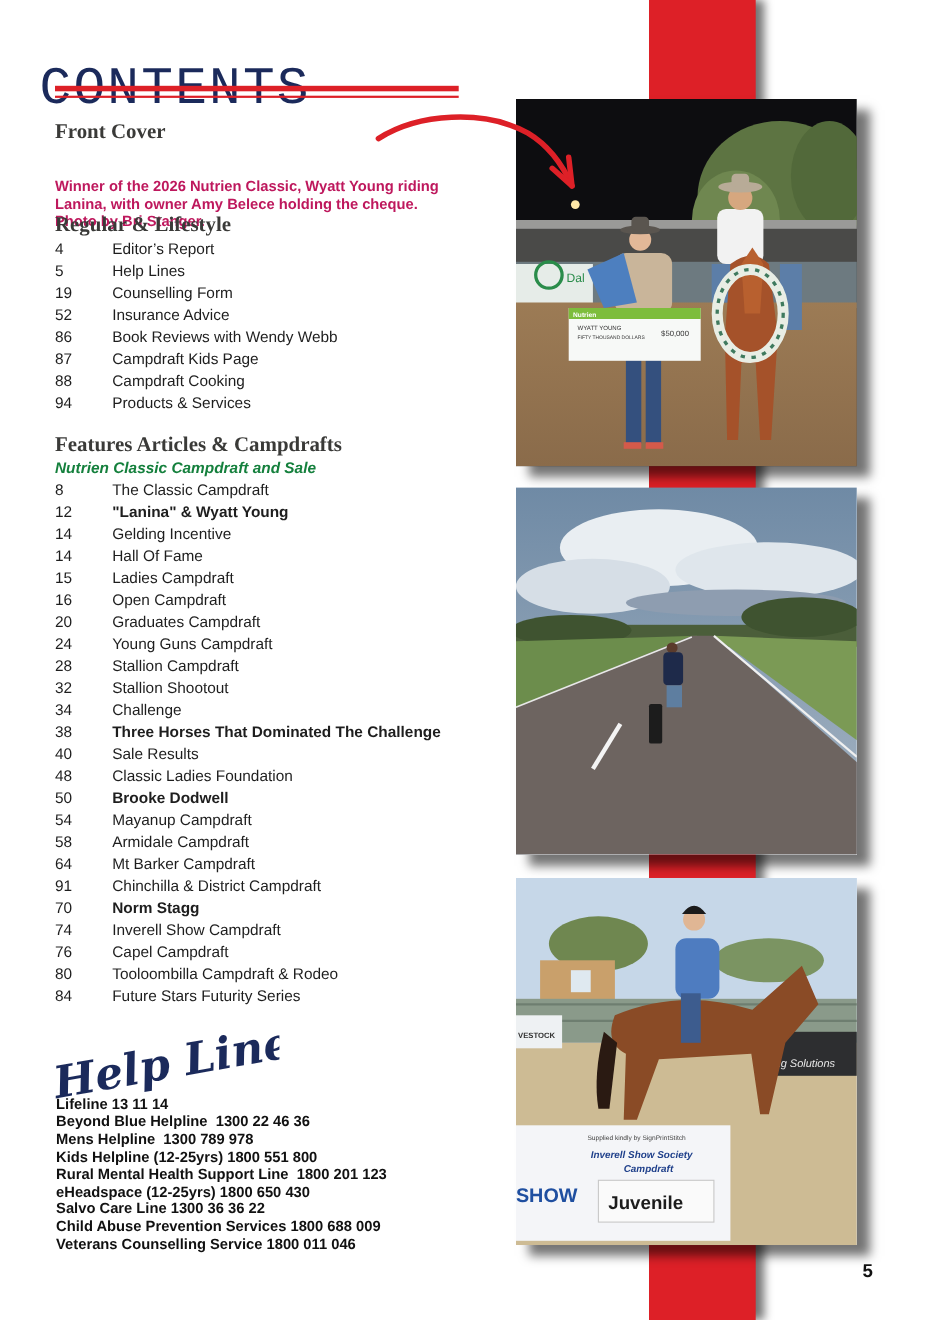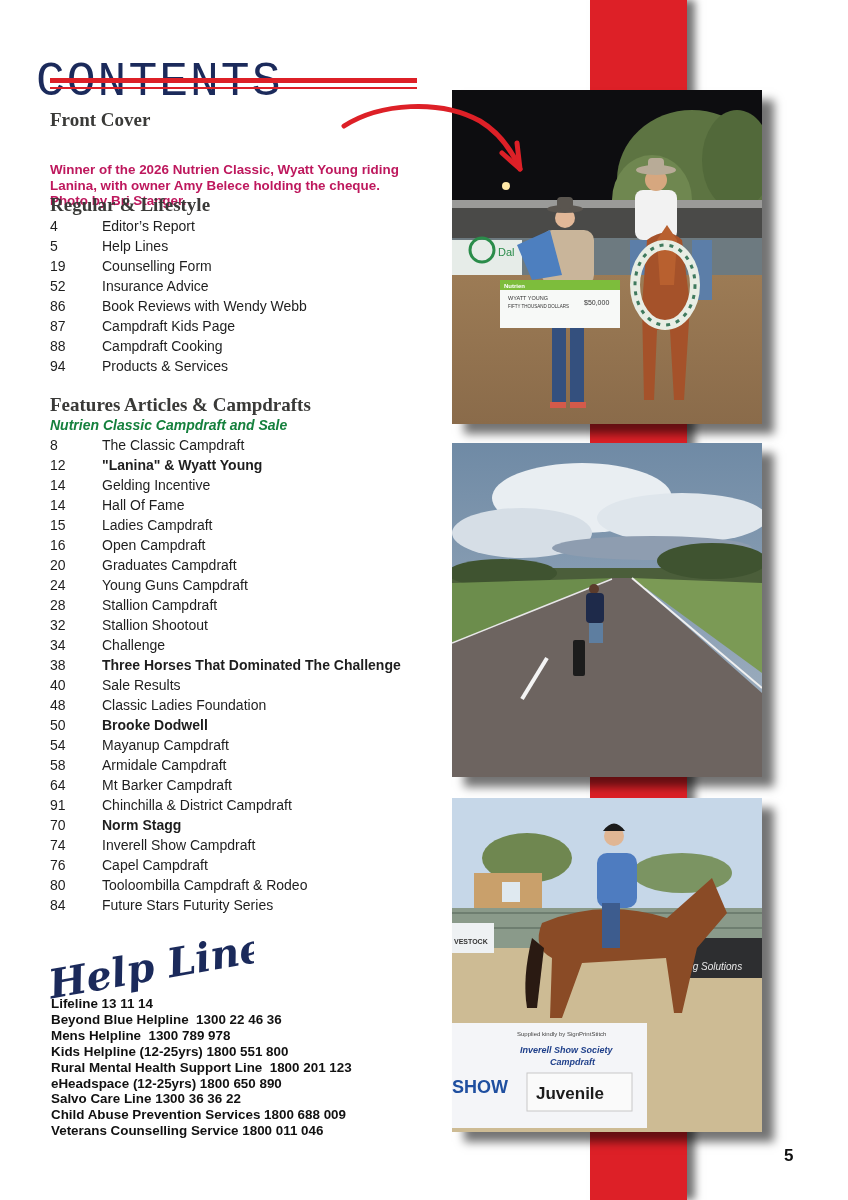--- a/index.html
+++ b/index.html
@@ -57,21 +57,21 @@
     }
     .helplines-list {
       position: absolute; left: 51px; top: 996px; width: 380px;
     }
     .helplines-list .hl {
       font-weight: bold; font-size: 13.4px; line-height: 15.9px; color: #111; white-space: pre;
     }
 
     
     .photo {
-      position: absolute; left: 452px; width: 310px; overflow: hidden; z-index: 2;
+      position: absolute; left: 469px; width: 310px; overflow: hidden; z-index: 2;
       box-shadow: 12px 10px 9px rgba(0,0,0,0.55);
     }
     .photo svg { display: block; width: 100%; height: 100%; }
     .photo-1 { top: 90px; height: 334px; }
     .photo-2 { top: 443px; height: 334px; }
     .photo-3 { top: 798px; height: 334px; }
 
     
     .arrow { position: absolute; left: 330px; top: 95px; width: 210px; height: 90px; z-index: 3; }
 
@@ -235,21 +235,21 @@
 
 <svg class="helplines-script" viewBox="0 0 210 70">
   <text x="4" y="52" transform="rotate(-10 100 40)" font-family="'DejaVu Serif', serif" font-style="italic" font-weight="bold" font-size="40" fill="#1b2a5b">Help Lines</text>
 </svg>
 <div class="helplines-list" id="helplines-list">
     <div class="hl">Lifeline 13 11 14</div>
     <div class="hl">Beyond Blue Helpline  1300 22 46 36</div>
     <div class="hl">Mens Helpline  1300 789 978</div>
     <div class="hl">Kids Helpline (12-25yrs) 1800 551 800</div>
     <div class="hl">Rural Mental Health Support Line  1800 201 123</div>
-    <div class="hl">eHeadspace (12-25yrs) 1800 650 890</div>
+    <div class="hl">eHeadspace (12-25yrs) 1800 650 430</div>
     <div class="hl">Salvo Care Line 1300 36 36 22</div>
     <div class="hl">Child Abuse Prevention Services 1800 688 009</div>
     <div class="hl">Veterans Counselling Service 1800 011 046</div>
   </div>
 
 <div class="photo photo-1">
   <svg viewBox="0 0 310 334" preserveAspectRatio="none">
     <defs>
       <linearGradient id="sand1" x1="0" y1="0" x2="0" y2="1">
         <stop offset="0" stop-color="#9c7b55"></stop>

